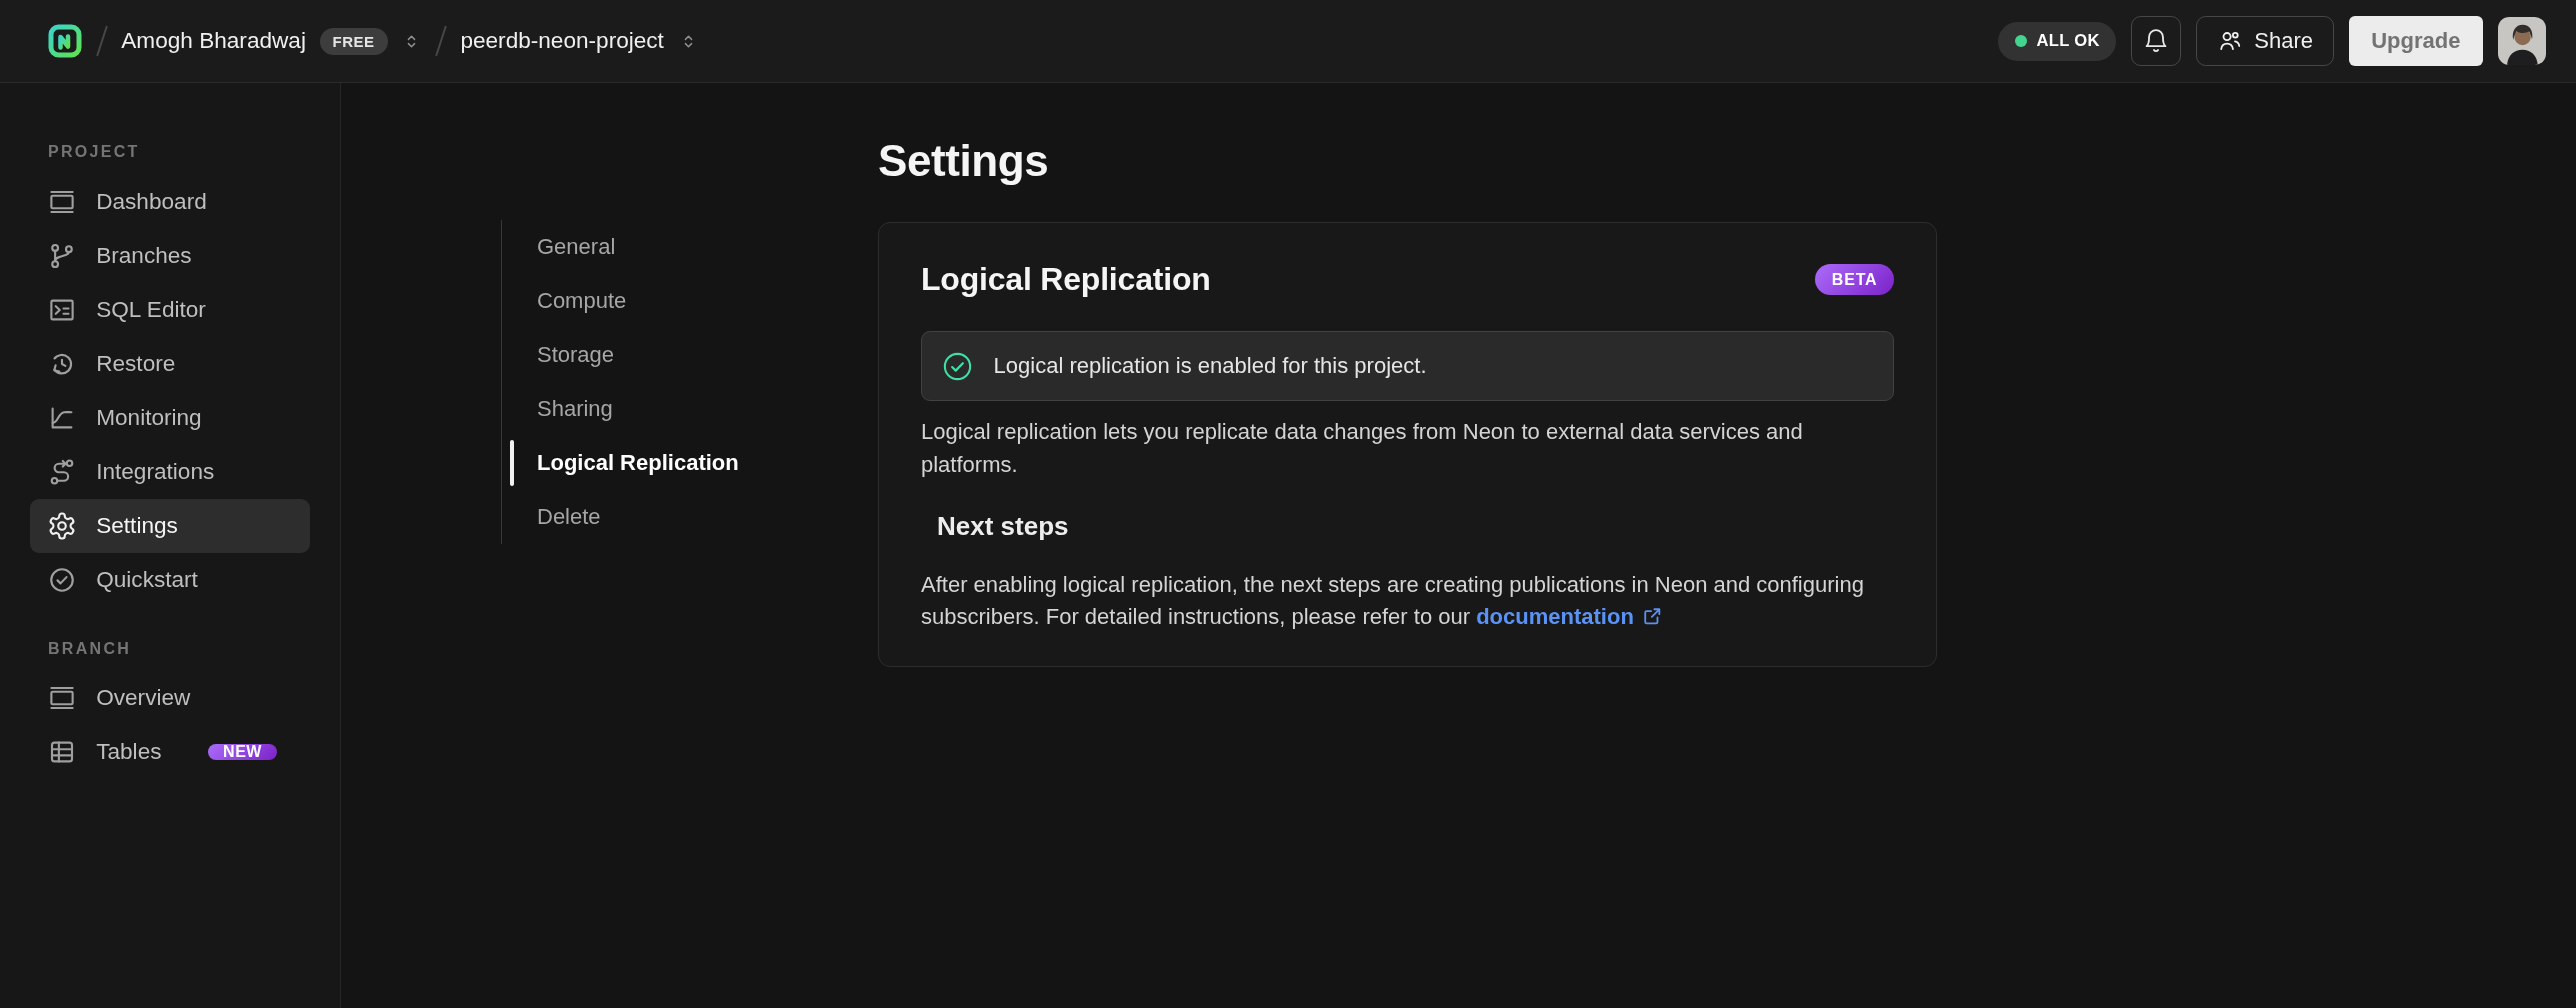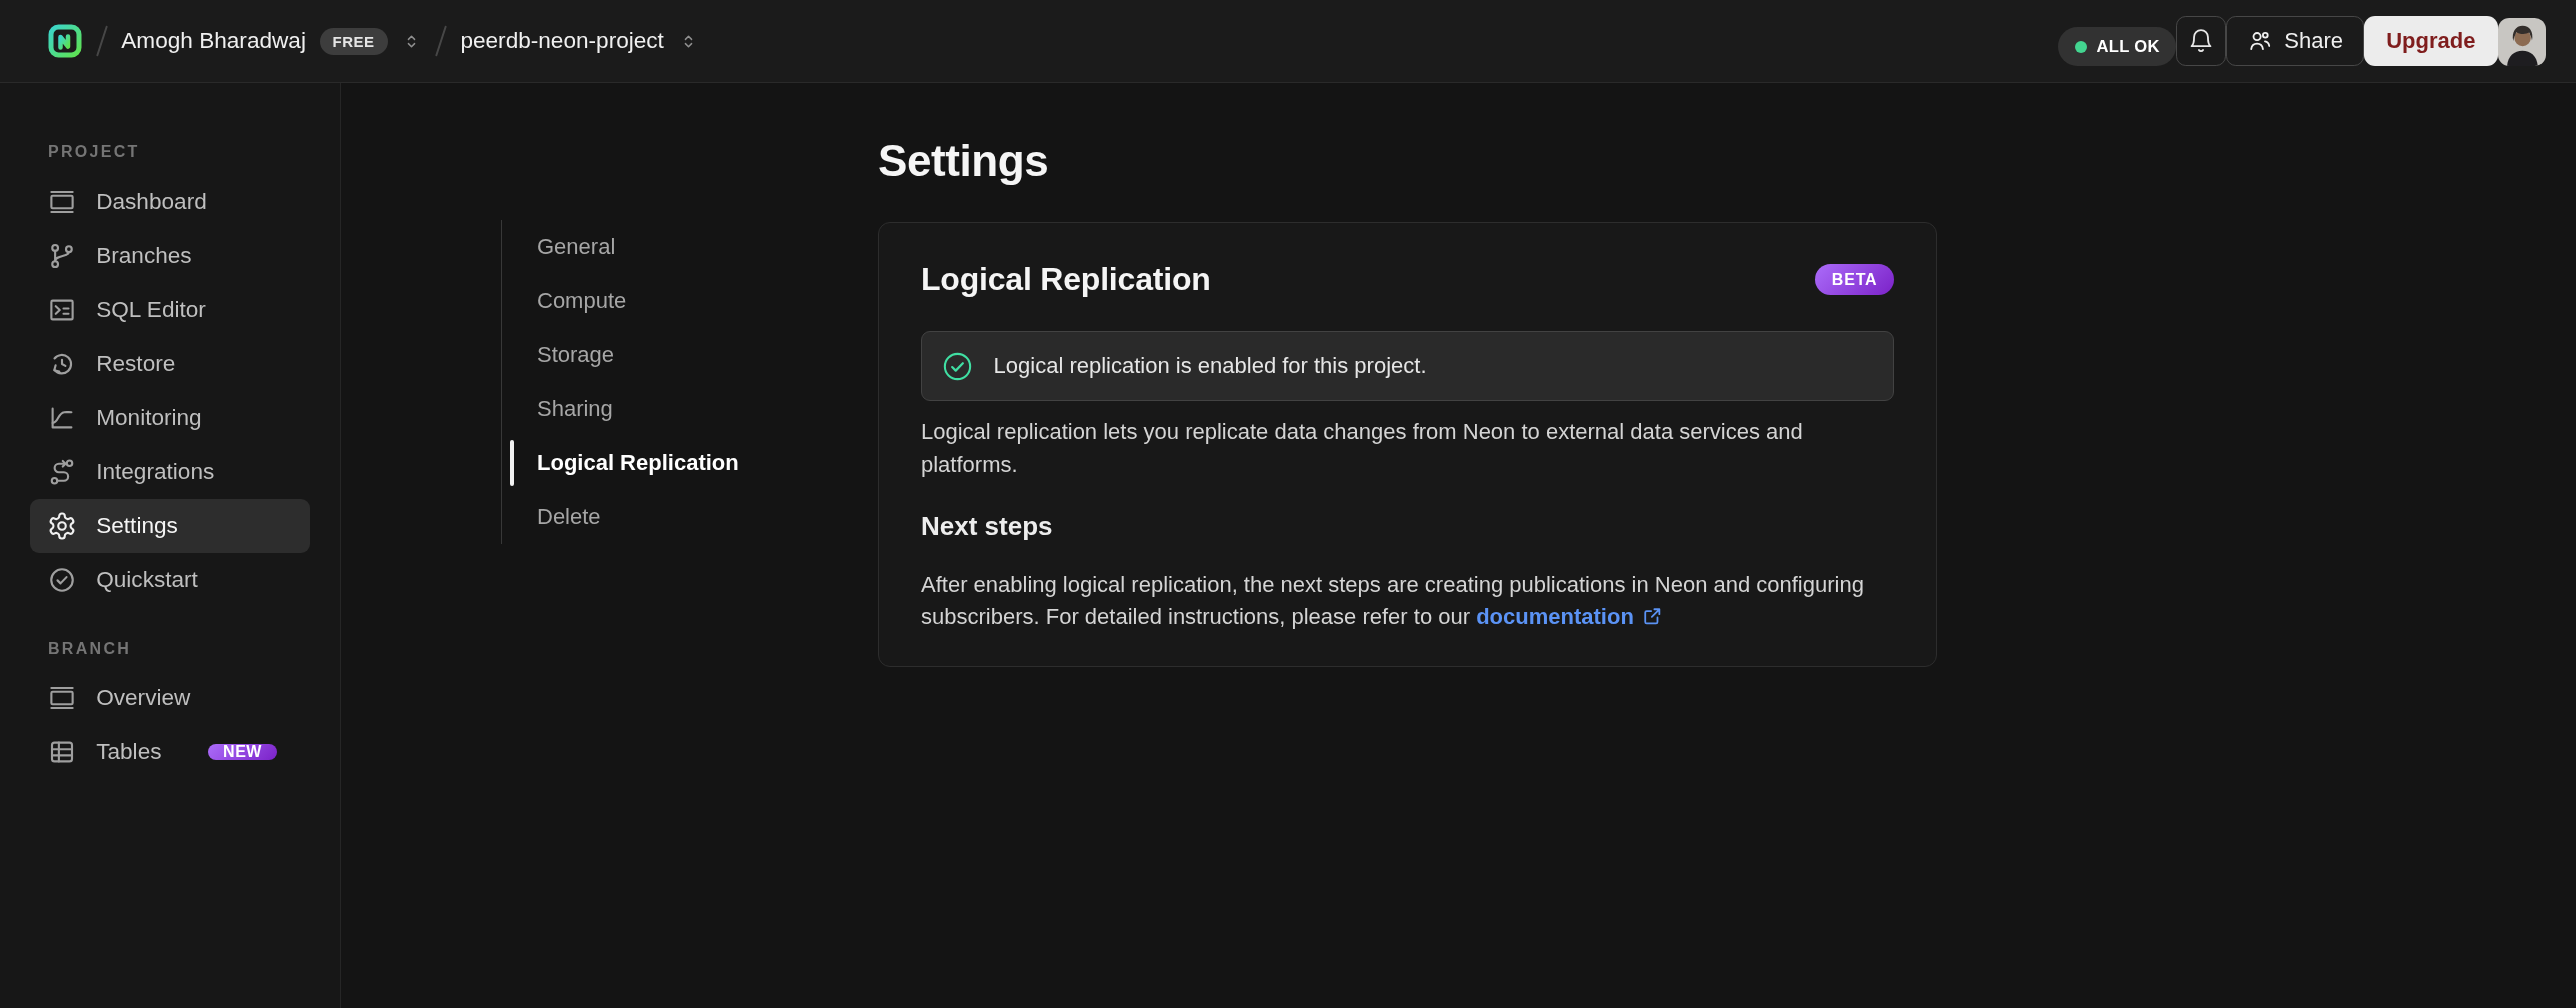--- a/index.html
+++ b/index.html
@@ -22,37 +22,37 @@
   .logo { width:36px; height:36px; cursor:pointer; flex:none; }
   .slash { width:2.3px; height:32px; background:#474747; transform:rotate(18deg); border-radius:1.5px; flex:none; }
   .crumb { display:flex; align-items:center; gap:13.6px; cursor:pointer; }
   .crumb-name { font-size:22.6px; font-weight:500; color:#f0f0f0; white-space:nowrap; }
   .badge-free {
     background:#3d3d3d; color:#e5e5e5; font-size:15px; font-weight:700; letter-spacing:0.5px;
     padding:6px 13px; border-radius:754px; line-height:1;
   }
   .chev { color:#8f8f8f; flex:none; }
   .hdr-spacer { flex:1; }
-  .hdr-right { display:flex; align-items:flex-end; }
+  .hdr-right { display:flex; align-items:center; gap:15px; }
   .status-pill {
     display:flex; align-items:center; gap:9.8px; background:#323232; border-radius:754px;
     height:39px; padding:0 16.6px; cursor:pointer;
   }
   .status-dot { width:12px; height:12px; border-radius:50%; background:#43d590; }
   .status-txt { font-size:16.6px; font-weight:600; letter-spacing:0.3px; color:#ffffff; }
   .icon-btn {
     width:50px; height:50px; border:1.1px solid #474747; border-radius:9.8px; background:transparent;
     display:flex; align-items:center; justify-content:center; color:#e8e8e8; cursor:pointer;
   }
   .share-btn {
     height:50px; border:1.1px solid #474747; border-radius:9.8px; background:transparent;
     display:flex; align-items:center; gap:11.3px; padding:0 19.6px; color:#f0f0f0; font-size:22px; cursor:pointer;
   }
   .upgrade-btn {
-    height:50px; border:none; border-radius:11px; background:#ececec; color:#7f1d1d;
+    height:50px; border:none; border-radius:6px; background:#ececec; color:#737373;
     font-size:22px; font-weight:600; padding:0 22.6px; display:flex; align-items:center; cursor:pointer;
     font-family:inherit;
   }
   .avatar { width:48px; height:48px; border-radius:11.3px; overflow:hidden; cursor:pointer; flex:none; }
 
   
   .body-row { display:flex; height:925px; }
   aside {
     width:341px; flex:none; background:#171717; border-right:0.8px solid #262626; padding-top:60px;
   }
@@ -100,21 +100,21 @@
     background:linear-gradient(135deg,#ab6cf9,#7b22c8); color:#fff; font-size:16px; font-weight:700;
     letter-spacing:0.8px; padding:7.5px 16.6px; border-radius:754px; line-height:1; flex:none;
   }
   .alert {
     margin-top:33px; background:#2a2a2a; border:1.1px solid #424242; border-radius:9px;
     height:70px; display:flex; align-items:center; gap:19.6px; padding:0 19px;
     font-size:22px; color:#e6e6e6;
   }
   .alert svg { width:33px; height:33px; color:#40dfa3; flex:none; }
   p.desc { margin:14px 0 0; font-size:22px; line-height:1.5; color:#d4d4d4; }
-  h3.next-title { margin:30px 0 0; font-size:26px; font-weight:600; color:#ededed; }
+  h3.next-title { margin:30px 16px 0; font-size:26px; font-weight:600; color:#ededed; }
   p.next { margin:27px 0 0; font-size:22px; line-height:1.45; color:#d4d4d4; }
   a.doc-link { color:#5b93f5; font-weight:700; text-decoration:none; cursor:pointer; }
   .ext-icon { display:inline-block; vertical-align:-3.8px; margin-left:6.8px; color:#5b93f5; }
 </style>
 </head>
 <body>
 
 <header>
   <svg class="logo" viewBox="0 0 36 36">
     <defs>

